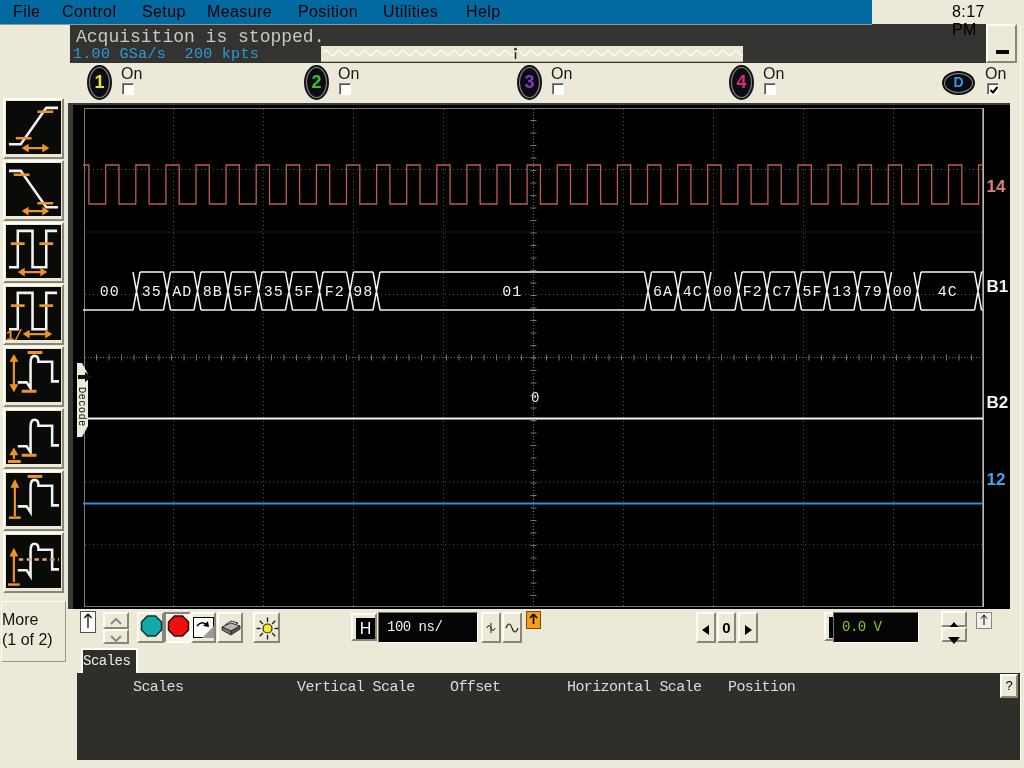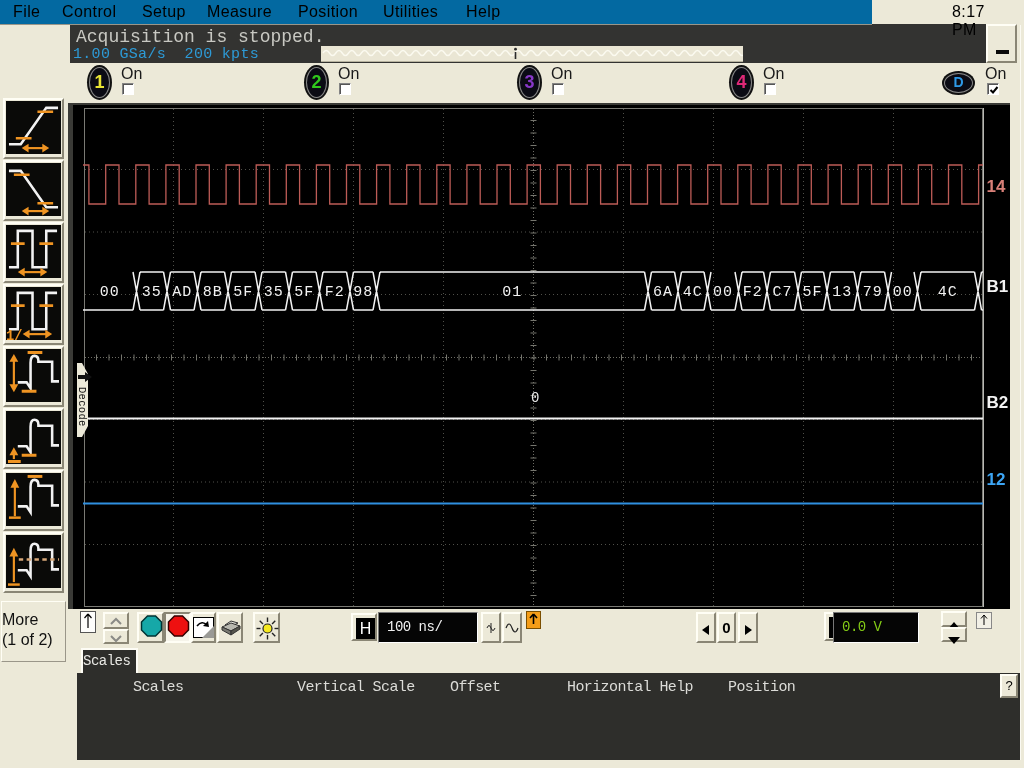--- a/index.html
+++ b/index.html
@@ -278,16 +278,16 @@
       </svg></div>
 <div class="tbtn" style="left:908px;top:3px;width:16px;height:17px;background:#f2f0e6;border:1px solid #888;text-align:center"><svg width="10" height="13" viewBox="0 0 10 13">
         <path d="M5,1 V11 M5,1 L2,4.5 M5,1 L8,4.5" stroke="#000" stroke-width="1" fill="none"></path>
       </svg></div>
   </div>
 <div id="scalestab" class="abs">Scales</div>
 <div id="botpanel" class="abs">
 <span style="left:56px">Scales</span>
 <span style="left:220px">Vertical Scale</span>
 <span style="left:373px">Offset</span>
-<span style="left:490px">Horizontal Help</span>
+<span style="left:490px">Horizontal Scale</span>
 <span style="left:651px">Position</span>
 </div>
 <div class="tbtn" style="left:1000px;top:674px;width:18px;height:24px;text-align:center;font-size:13px;line-height:20px">?</div>
 <div class="abs" style="left:1020px;top:25px;width:1px;height:735px;background:#fbfaf2"></div>
 </body></html>

